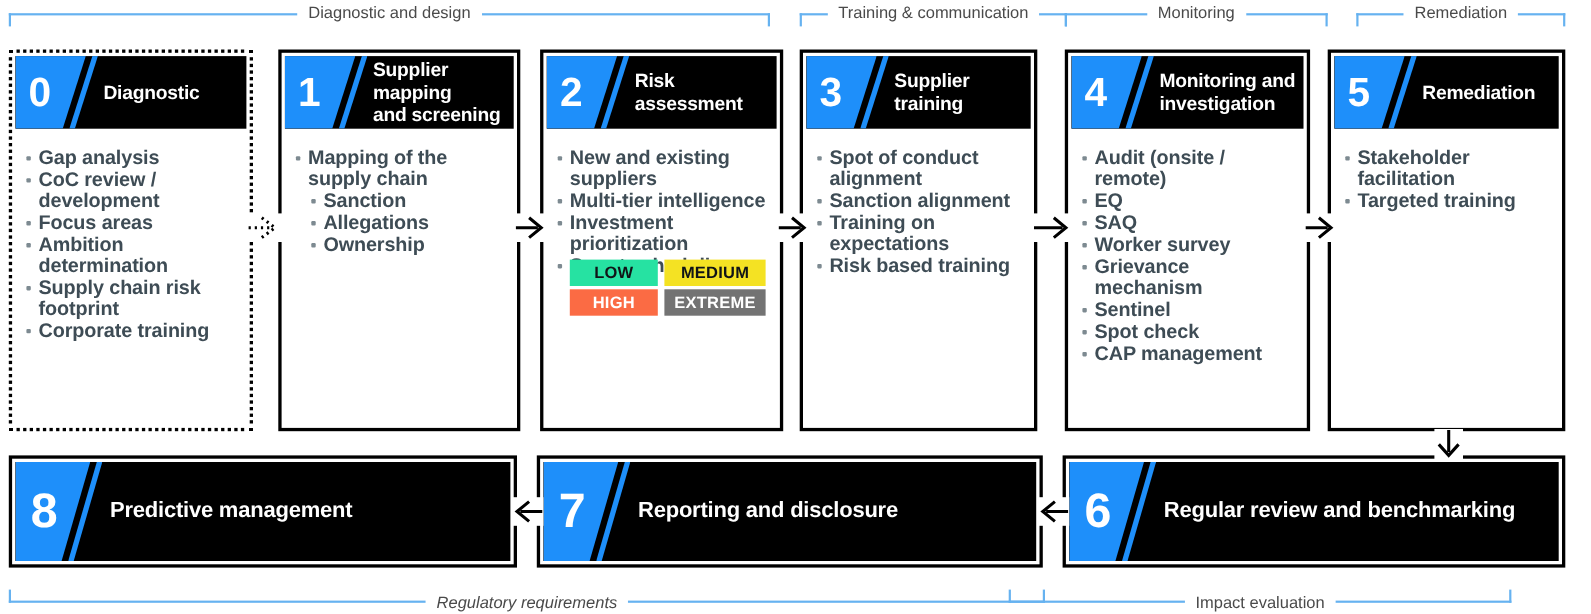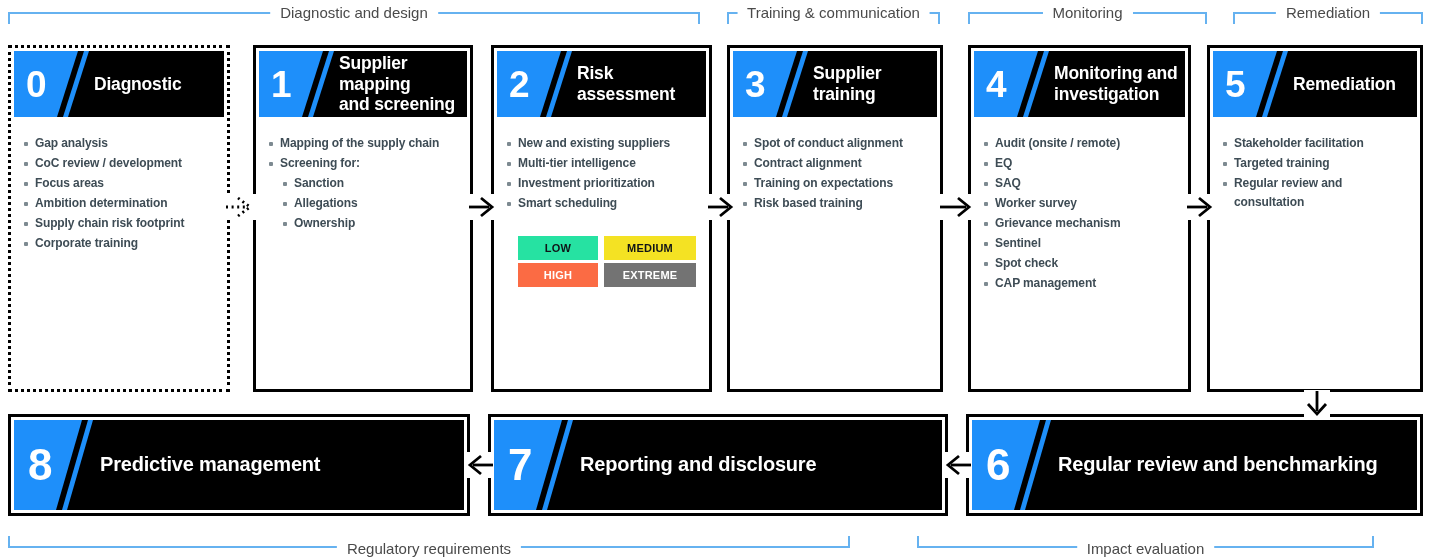--- a/index.html
+++ b/index.html
@@ -41,43 +41,43 @@
   .stage-bottom .flag-stripe{width:86px;clip-path:polygon(74px 0,79px 0,53px 100%,48px 100%);}
   .stage-num{position:absolute;left:12px;top:50%;transform:translateY(-50%);
         font-size:37px;font-weight:bold;color:#fff;line-height:1;}
   .stage-bottom .stage-num{font-size:44px;left:14px;}
   .stage-title{position:absolute;left:80px;top:50%;transform:translateY(-50%);
         font-size:17.5px;font-weight:bold;line-height:1.18;white-space:pre-line;letter-spacing:-0.2px;}
   .stage-bottom .stage-title{left:86px;font-size:20px;white-space:nowrap;text-align:right;}
 
   
   .items{position:absolute;top:86px;left:10px;right:5px;list-style:none;
-        font-size:12px;font-weight:bold;color:var(--list-text);letter-spacing:-0.1px;}
+        font-size:18px;font-weight:bold;color:var(--list-text);letter-spacing:-0.1px;}
   .items li{position:relative;padding-left:14px;line-height:19px;margin-bottom:1px;}
   .items li::before{content:'';position:absolute;left:3px;top:8px;width:4px;height:4px;background:var(--bullet-gray);border-radius:1px;}
   .items li.sub{margin-left:14px;}
 
   
   .badges{position:absolute;left:24px;top:188px;display:grid;grid-template-columns:80px 92px;gap:3px 6px;}
   .badge{height:24px;display:flex;align-items:center;justify-content:center;
-        font-size:11px;font-weight:bold;letter-spacing:0.2px;}
+        font-size:15px;font-weight:bold;letter-spacing:0.2px;}
 
   
   .arrow{position:absolute;background:#fff;}
   .arrow svg{display:block;}
 </style>
 </head>
 <body>
 
 <div class="canvas">
 
   <div class="bracket bracket-top" style="left:8px;top:12px;width:692px;">
     <span class="bracket-label">Diagnostic and design</span>
   </div>
-  <div class="bracket bracket-top" style="left:727px;top:12px;width:213px;">
+  <div class="bracket bracket-top" style="left:727px;top:12px;width:243px;">
     <span class="bracket-label">Training &amp; communication</span>
   </div>
   <div class="bracket bracket-top" style="left:968px;top:12px;width:239px;">
     <span class="bracket-label">Monitoring</span>
   </div>
   <div class="bracket bracket-top" style="left:1233px;top:12px;width:190px;">
     <span class="bracket-label">Remediation</span>
   </div>
 
   <div class="stage stage-top dotted" style="left:8px;top:45px;width:222px;height:347px;">
@@ -100,21 +100,20 @@
   <div class="stage stage-top" style="left:253px;top:45px;width:220px;height:347px;">
     <div class="stage-header">
       <div class="flag"></div>
       <div class="flag-stripe"></div>
       <span class="stage-num">1</span>
       <span class="stage-title">Supplier mapping
 and screening</span>
     </div>
     <ul class="items">
         <li>Mapping of the supply chain</li>
-        <li>Screening for:</li>
         <li class="sub">Sanction</li>
         <li class="sub">Allegations</li>
         <li class="sub">Ownership</li>
       </ul>
   </div>
 
   <div class="stage stage-top" style="left:491px;top:45px;width:221px;height:347px;">
     <div class="stage-header">
       <div class="flag"></div>
       <div class="flag-stripe"></div>
@@ -139,21 +138,21 @@
   <div class="stage stage-top" style="left:727px;top:45px;width:216px;height:347px;">
     <div class="stage-header">
       <div class="flag"></div>
       <div class="flag-stripe"></div>
       <span class="stage-num">3</span>
       <span class="stage-title">Supplier
 training</span>
     </div>
     <ul class="items">
         <li>Spot of conduct alignment</li>
-        <li>Contract alignment</li>
+        <li>Sanction alignment</li>
         <li>Training on expectations</li>
         <li>Risk based training</li>
       </ul>
   </div>
 
   <div class="stage stage-top" style="left:968px;top:45px;width:223px;height:347px;">
     <div class="stage-header">
       <div class="flag"></div>
       <div class="flag-stripe"></div>
       <span class="stage-num">4</span>
@@ -175,21 +174,20 @@
   <div class="stage stage-top" style="left:1207px;top:45px;width:216px;height:347px;">
     <div class="stage-header">
       <div class="flag"></div>
       <div class="flag-stripe"></div>
       <span class="stage-num">5</span>
       <span class="stage-title">Remediation</span>
     </div>
     <ul class="items">
         <li>Stakeholder facilitation</li>
         <li>Targeted training</li>
-        <li>Regular review and consultation</li>
       </ul>
   </div>
 
   <div class="stage stage-bottom" style="left:966px;top:414px;width:457px;height:102px;">
     <div class="stage-header">
       <div class="flag"></div>
       <div class="flag-stripe"></div>
       <span class="stage-num">6</span>
       <span class="stage-title">Regular review and benchmarking</span>
     </div>
@@ -255,20 +253,20 @@
       <polyline points="15,4 4,13 15,22" fill="none" stroke="#000" stroke-width="2.8"></polyline>
     </svg>
   </div>
   <div class="arrow" style="left:466px;top:452px;">
     <svg width="28" height="26" viewBox="0 0 28 26">
       <line x1="27" y1="13" x2="7" y2="13" stroke="#000" stroke-width="2.8"></line>
       <polyline points="15,4 4,13 15,22" fill="none" stroke="#000" stroke-width="2.8"></polyline>
     </svg>
   </div>
 
-  <div class="bracket bracket-bottom" style="left:8px;top:536px;width:842px;">
+  <div class="bracket bracket-bottom" style="left:8px;top:536px;width:942px;font-style:italic;">
     <span class="bracket-label">Regulatory requirements</span>
   </div>
   <div class="bracket bracket-bottom" style="left:917px;top:536px;width:457px;">
     <span class="bracket-label">Impact evaluation</span>
   </div>
 
 </div>
 
 </body></html>

